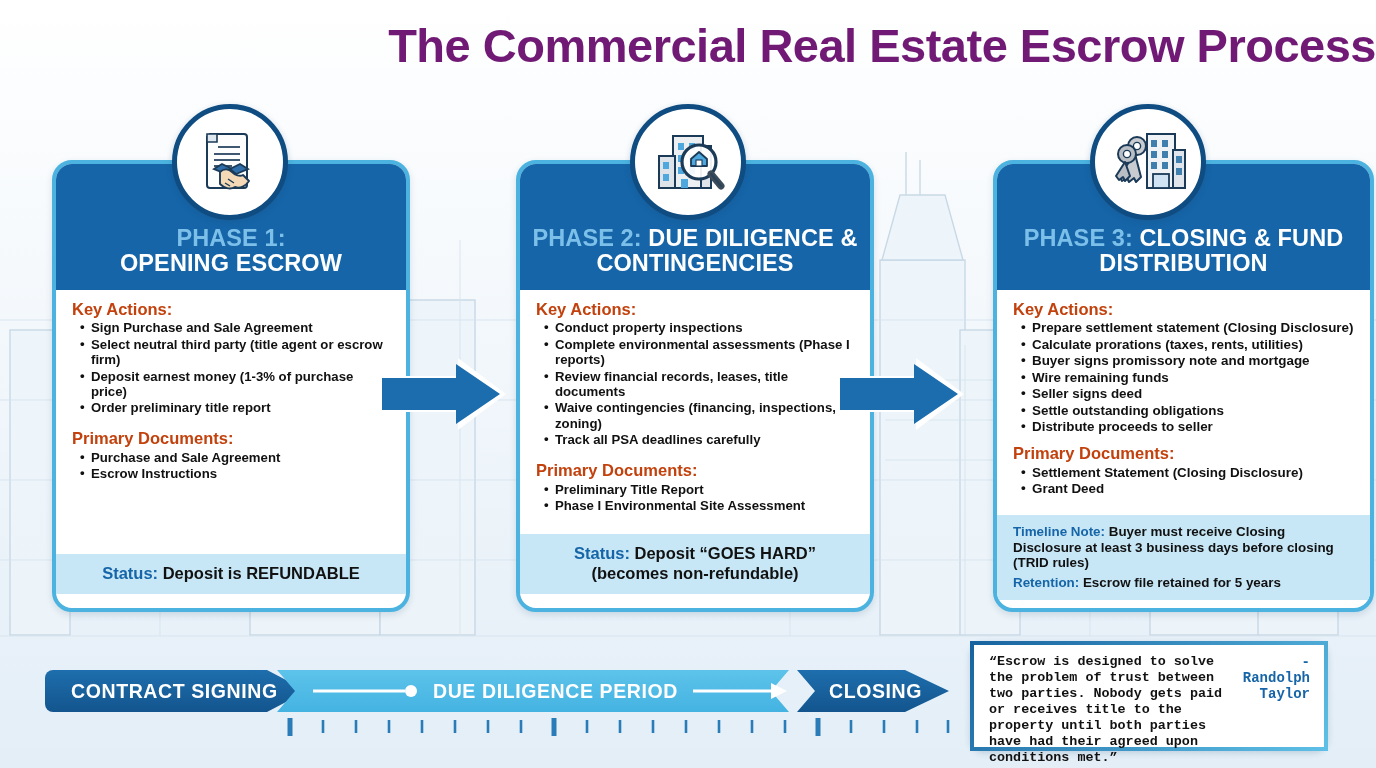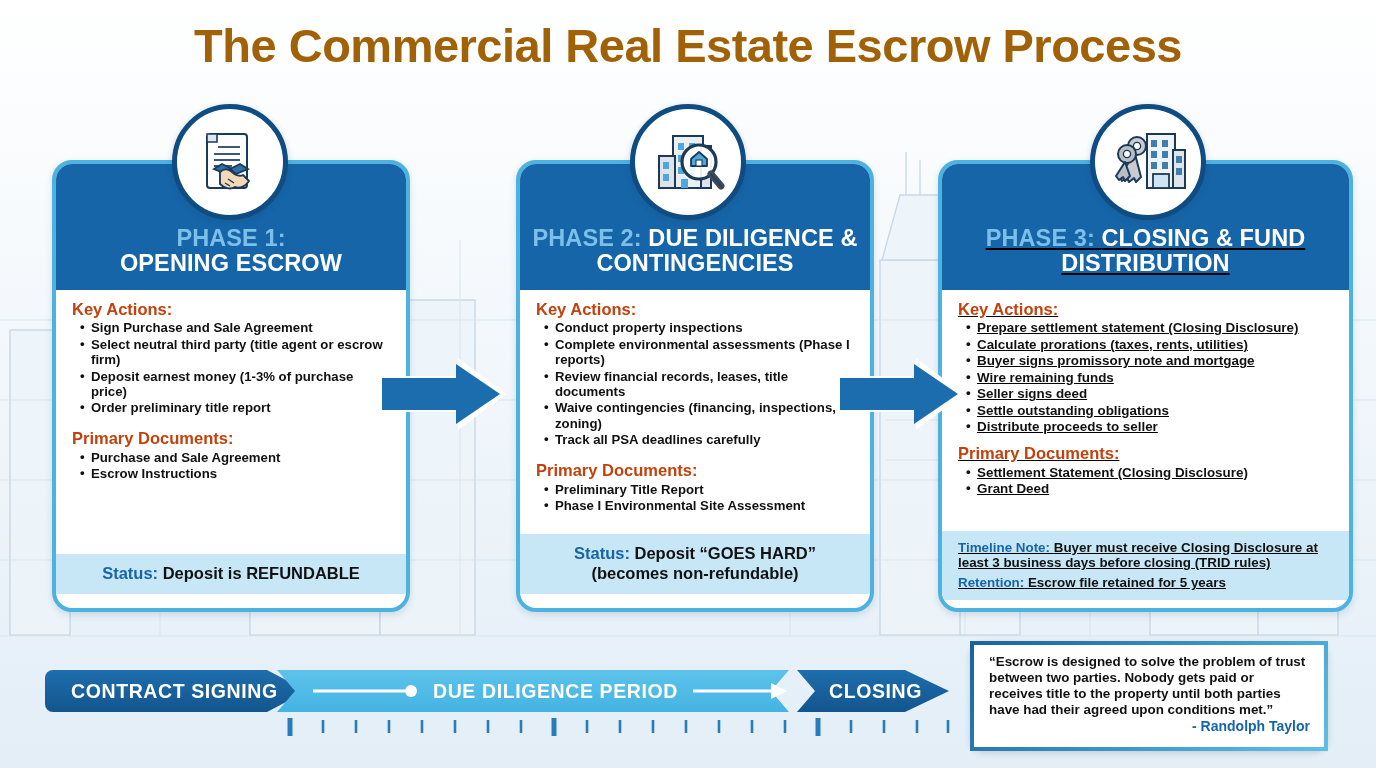--- a/index.html
+++ b/index.html
@@ -10,43 +10,43 @@
     position: relative;
     overflow: hidden;
   }
 
   
   #bg-skyline { position: absolute; inset: 0; z-index: 0; pointer-events: none; }
 
   
   #page-title {
     position: absolute; top: 18px; left: 0; width: 100%;
-    text-align: center;
+    text-align: right;
     font-size: 47px; font-weight: bold; letter-spacing: -0.5px;
-    color: #a16207;
+    color: #701a75;
     z-index: 6;
   }
 
   
   .phase-card {
     position: absolute;
     top: 160px;
     width: 358px;
     height: 452px;
     background: #ffffff;
     border: 4px solid #4cb3e0;
     border-radius: 20px;
     z-index: 4;
     box-shadow: 0 3px 7px rgba(40,80,120,0.16);
     overflow: hidden;
     display: flex; flex-direction: column;
   }
   #phase-card-1 { left: 52px; }
   #phase-card-2 { left: 516px; }
-  #phase-card-3 { left: 938px; width: 415px; text-decoration: underline; }
+  #phase-card-3 { left: 993px; width: 381px; }
 
   .phase-header {
     background: #1565a8;
     color: #ffffff;
     padding: 62px 10px 14px 10px;
     text-align: center;
     font-size: 23.5px;
     font-weight: bold;
     line-height: 1.06;
     letter-spacing: 0.1px;
@@ -144,21 +144,21 @@
     background: #ffffff;
     border: 4px solid;
     border-image: linear-gradient(135deg,#18639f,#5ec0e6) 1;
     border-radius: 14px;
     z-index: 6;
     padding: 9px 14px 6px 15px;
     box-shadow: 0 2px 6px rgba(40,80,120,0.2);
   }
   #quote-box-inner {
     width: 100%; height: 100%;
-    display: flex; flex-direction: column; justify-content: flex-start;
+    display: flex; justify-content: center; font-family: Liberation Mono, monospace;
   }
   #quote-text {
     font-size: 13.4px; line-height: 1.2; font-weight: bold; color: #111;
   }
   #quote-author {
     font-size: 14px; font-weight: bold; color: #1565a8; text-align: right;
   }
 </style>
 </head>
 <body>

